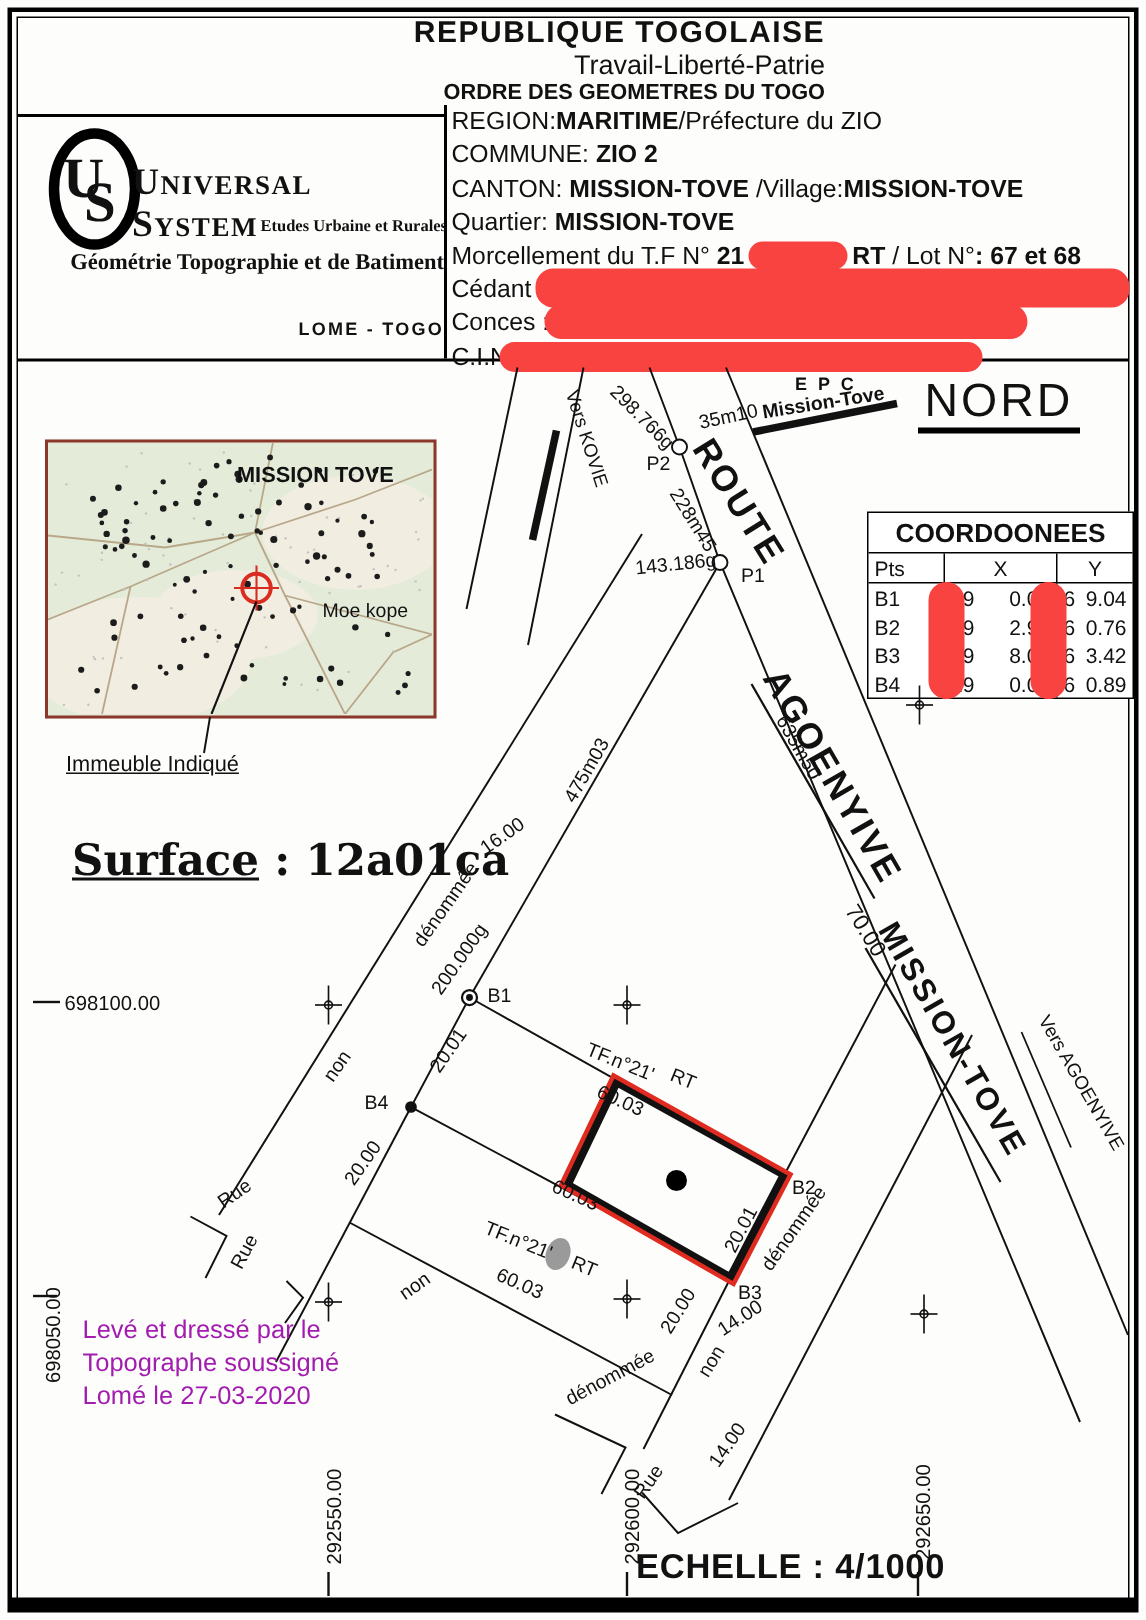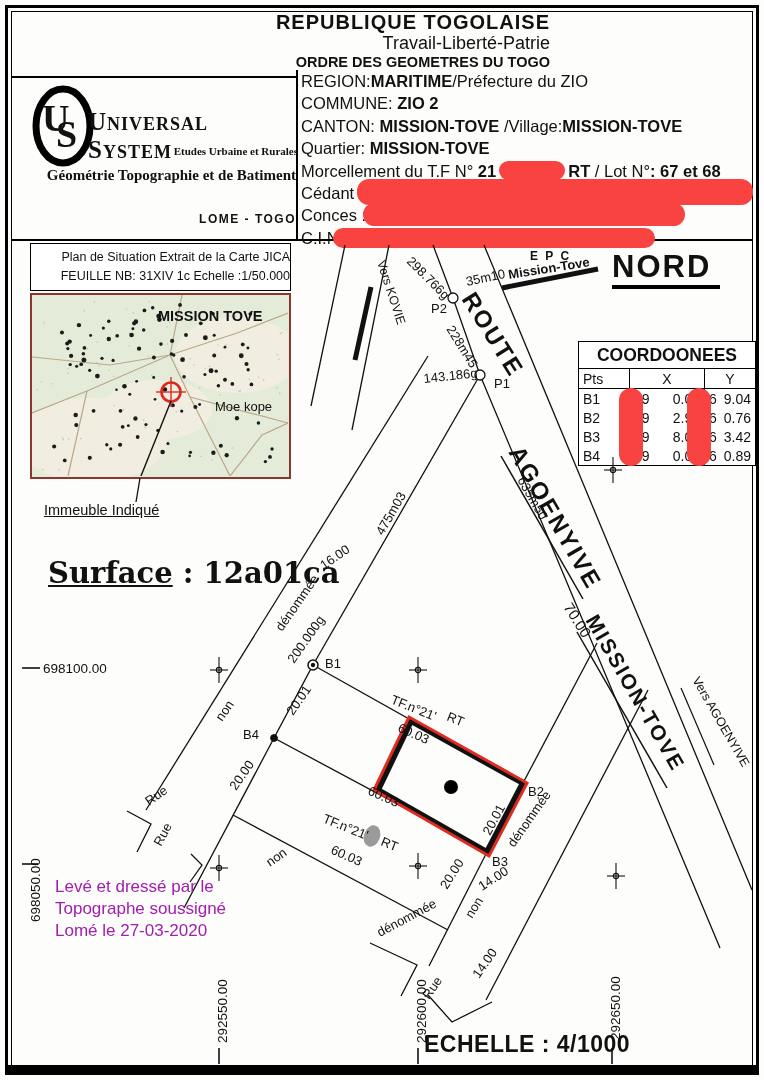--- a/index.html
+++ b/index.html
@@ -22,21 +22,21 @@
   .firm-name{left:88px;top:108px;width:210px;font-family:"Liberation Serif",serif;font-variant:small-caps;font-weight:bold;font-size:25px;letter-spacing:1px;}
   .firm-l1{left:88px;top:145px;width:210px;font-family:"Liberation Serif",serif;font-weight:bold;font-size:11px;}
   .firm-l2{left:24px;top:167px;width:272px;font-family:"Liberation Serif",serif;font-weight:bold;font-size:15px;}
   .firm-l3{left:24px;top:189px;width:272px;font-family:"Liberation Serif",serif;font-size:14.5px;}
   .firm-city{left:24px;top:212px;width:272px;font-weight:bold;font-size:12px;letter-spacing:1.5px;}
   .sit-title{left:30px;top:243px;width:261px;height:48px;border:1.6px solid #000;font-size:12.5px;line-height:1.55;padding-top:4px;box-sizing:border-box;background:#fff;}
   .sit-map{left:30px;top:293px;width:261px;height:186px;border:2.5px solid #8c372c;background:#e4ecd9;box-sizing:border-box;}
   .immeuble{left:44px;top:502px;font-size:14.5px;text-decoration:underline;}
   .surface{left:48px;top:556px;font-family:"DejaVu Serif",serif;font-weight:bold;font-size:29px;}
   .surface .u{text-decoration:underline;}
-  .nord{left:612px;top:249px;width:108px;font-size:31px;font-weight:bold;letter-spacing:2px;border-bottom:4px solid #000;text-align:left;}
+  .nord{left:612px;top:249px;width:108px;font-size:31px;font-weight:normal;letter-spacing:2px;border-bottom:4px solid #000;text-align:center;}
   .coord{left:578px;top:341px;width:176px;border:1.8px solid #000;background:#fff;font-size:14.5px;}
   .coord .title{border-bottom:1.4px solid #000;text-align:center;font-size:17.5px;height:26px;line-height:26px;}
   .coord table{border-collapse:collapse;width:100%;}
   .coord td{border-right:1.2px solid #000;padding:0 4px;height:19px;font-size:14px;}
   .coord td:last-child{border-right:none;}
   .coord .hd td{border-bottom:1.2px solid #000;text-align:center;}
   .coord .val{display:flex;justify-content:space-between;}
   .attest{left:55px;top:876px;font-size:17px;line-height:22px;color:#a21caf;}
   .echelle{left:424px;top:1031px;font-size:23px;font-weight:bold;letter-spacing:.5px;}
   svg text{font-family:"Liberation Sans",sans-serif;fill:#111;}
@@ -76,24 +76,20 @@
     <div class="row"><span>REGION:</span><span class="b">MARITIME</span><span>/Préfecture du ZIO</span></div>
     <div class="row"><span>COMMUNE: </span><span class="b">ZIO 2</span></div>
     <div class="row"><span>CANTON: </span><span class="b">MISSION-TOVE</span><span> /Village:</span><span class="b">MISSION-TOVE</span></div>
     <div class="row"><span>Quartier: </span><span class="b">MISSION-TOVE</span></div>
     <div class="row"><span>Morcellement du T.F N° </span><span class="b">21</span><span class="pill-inline"></span><span class="b">RT</span><span> / Lot N°</span><span class="b">: 67 et 68</span></div>
     <div class="row"><span>Cédant  :</span><span class="pill" style="left:56px;top:-3px;width:396px;height:26px;"></span></div>
     <div class="row"><span>Conces  :</span><span class="pill" style="left:62px;top:-1px;width:322px;height:23px;"></span></div>
     <div class="row"><span>C.I.N:</span><span class="b">0</span><span class="pill" style="left:32px;top:1px;width:322px;height:20px;"></span></div>
   </div>
 
-  <div class="abs sit-title center">
-    <div>Plan de Situation Extrait de la Carte JICA</div>
-    <div>FEUILLE    NB: 31XIV 1c Echelle :1/50.000</div>
-  </div>
   <div class="abs sit-map">
     <svg width="256" height="181" style="display:block">
       <ellipse cx="60" cy="145" rx="75" ry="42" fill="#f1eee1"></ellipse>
       <ellipse cx="205" cy="60" rx="62" ry="38" fill="#f1eee1"></ellipse>
       <ellipse cx="125" cy="115" rx="55" ry="30" fill="#f1eee1"></ellipse>
       <g stroke="#b9a78a" stroke-width="1.2" fill="none">
         <polyline points="0,118 55,96 138,60 205,38 256,18"></polyline>
         <polyline points="138,60 150,0"></polyline>
         <polyline points="0,62 78,70 138,60"></polyline>
         <polyline points="138,60 158,102 198,181"></polyline>

